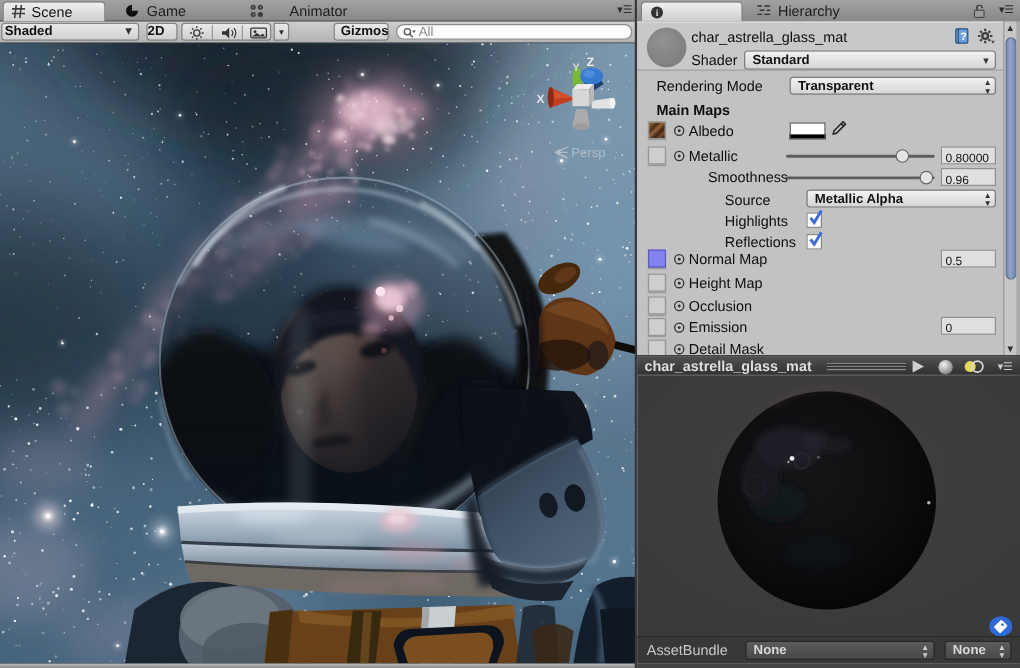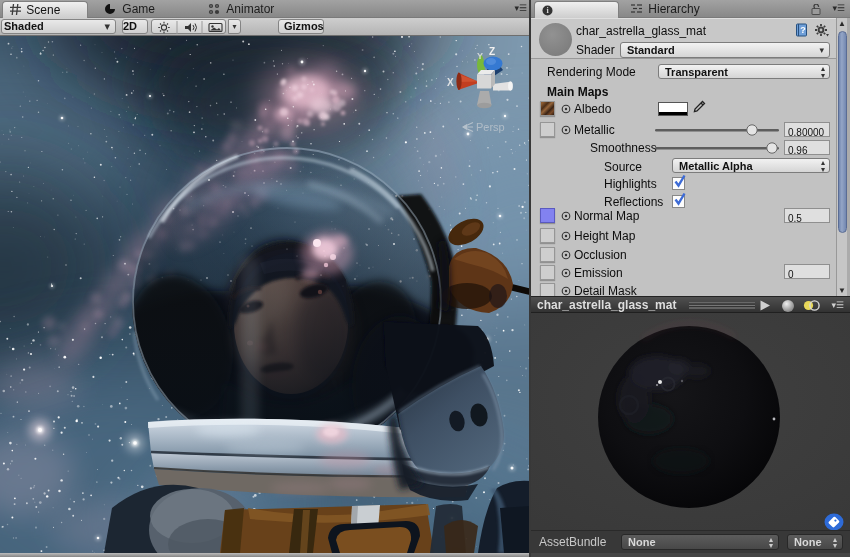--- a/index.html
+++ b/index.html
@@ -38,21 +38,21 @@
               <circle cx="9" cy="3" r="2.1"></circle>
               <circle cx="3" cy="9" r="2.1"></circle>
               <circle cx="9" cy="9" r="2.1"></circle>
             </g>
             <g fill="#6a6a6a">
               <circle cx="3" cy="3" r="1"></circle>
               <circle cx="9" cy="3" r="1"></circle>
               <circle cx="3" cy="9" r="1"></circle>
             </g>
           </svg>
-      <span style="margin-left:3px">Animator</span></div>
+      <span style="margin-left:18px">Animator</span></div>
     <div class="abs" style="right:4px;top:3px;color:#2a2a2a;font-size:9px">▾☰</div>
   </div>
   <div class="abs" style="left:0;top:18px;width:531px;height:18px;background:linear-gradient(#cecece,#b4b4b4);border-bottom:1px solid #6e6e6e">
     <div class="abs" style="left:1px;top:1px;width:115px;height:15px;background:linear-gradient(#e9e9e9,#cfcfcf);border:1px solid #848484;border-radius:3px;font-size:11px;font-weight:bold;color:#111;line-height:13px;padding-left:2px">Shaded<span style="position:absolute;right:5px;font-weight:normal;color:#333">▾</span></div>
     <div class="abs" style="left:122px;top:1px;width:26px;height:15px;background:linear-gradient(#e9e9e9,#cfcfcf);border:1px solid #848484;border-radius:3px;font-size:11px;font-weight:bold;color:#111;line-height:13px;">2D</div>
     <div class="abs" style="left:151px;top:1px;width:75px;height:15px;background:linear-gradient(#e9e9e9,#cfcfcf);border:1px solid #848484;border-radius:3px">
        <svg width="75" height="15" viewBox="0 0 75 15">
          <line x1="25" y1="1" x2="25" y2="14" stroke="#9a9a9a"></line>
             <line x1="50" y1="1" x2="50" y2="14" stroke="#9a9a9a"></line>
          <g fill="none" stroke="#333" stroke-width="1.1">
@@ -75,20 +75,27 @@
               <path d="M41 5 Q43 7.5 41 10"></path>
               <path d="M43 3.5 Q46 7.5 43 11.5"></path>
             </g>
          <rect x="57" y="3.5" width="13" height="8" rx="1" fill="none" stroke="#333" stroke-width="1.1"></rect>
             <circle cx="60.5" cy="6.5" r="1.2" fill="#333"></circle>
             <path d="M58 10.5 L62 7.5 L65 9.5 L67 8 L69 10.5 Z" fill="#333"></path>
        </svg>
     </div>
     <div class="abs" style="left:228px;top:1px;width:13px;height:15px;background:linear-gradient(#e9e9e9,#cfcfcf);border:1px solid #848484;border-radius:0 3px 3px 0;font-size:8px;color:#333;text-align:center;line-height:14px">▾</div>
     <div class="abs" style="left:278px;top:1px;width:46px;height:15px;background:linear-gradient(#e9e9e9,#cfcfcf);border:1px solid #848484;border-radius:3px;font-size:11px;font-weight:bold;color:#111;line-height:13px;padding-left:5px">Gizmos<span style="position:absolute;right:3px;font-weight:normal;color:#333">▾</span></div>
+    <div class="abs" style="left:330px;top:2px;width:197px;height:13px;background:#fcfcfc;border:1px solid #8a8a8a;border-radius:7px;font-size:11px;color:#888;line-height:12px;padding-left:18px">All
+      <svg width="12" height="11" viewBox="0 0 12 11" style="position:absolute;left:4px;top:1px">
+            <circle cx="4.5" cy="4.5" r="2.6" fill="none" stroke="#555" stroke-width="1.1"></circle>
+            <line x1="6.5" y1="6.5" x2="9" y2="9" stroke="#555" stroke-width="1.2"></line>
+            <path d="M8.5 3.5 l3 0 l-1.5 2 z" fill="#555"></path>
+          </svg>
+    </div>
   </div>
   <svg class="abs" style="left:0;top:36px" width="531" height="517" viewBox="0 0 531 517">
 <defs>
   <filter id="blur40" x="-70%" y="-70%" width="240%" height="240%">
             <feGaussianBlur stdDeviation="40"></feGaussianBlur>
           </filter>
   <filter id="blur25" x="-70%" y="-70%" width="240%" height="240%">
             <feGaussianBlur stdDeviation="25"></feGaussianBlur>
           </filter>
   <filter id="blur14" x="-70%" y="-70%" width="240%" height="240%">

